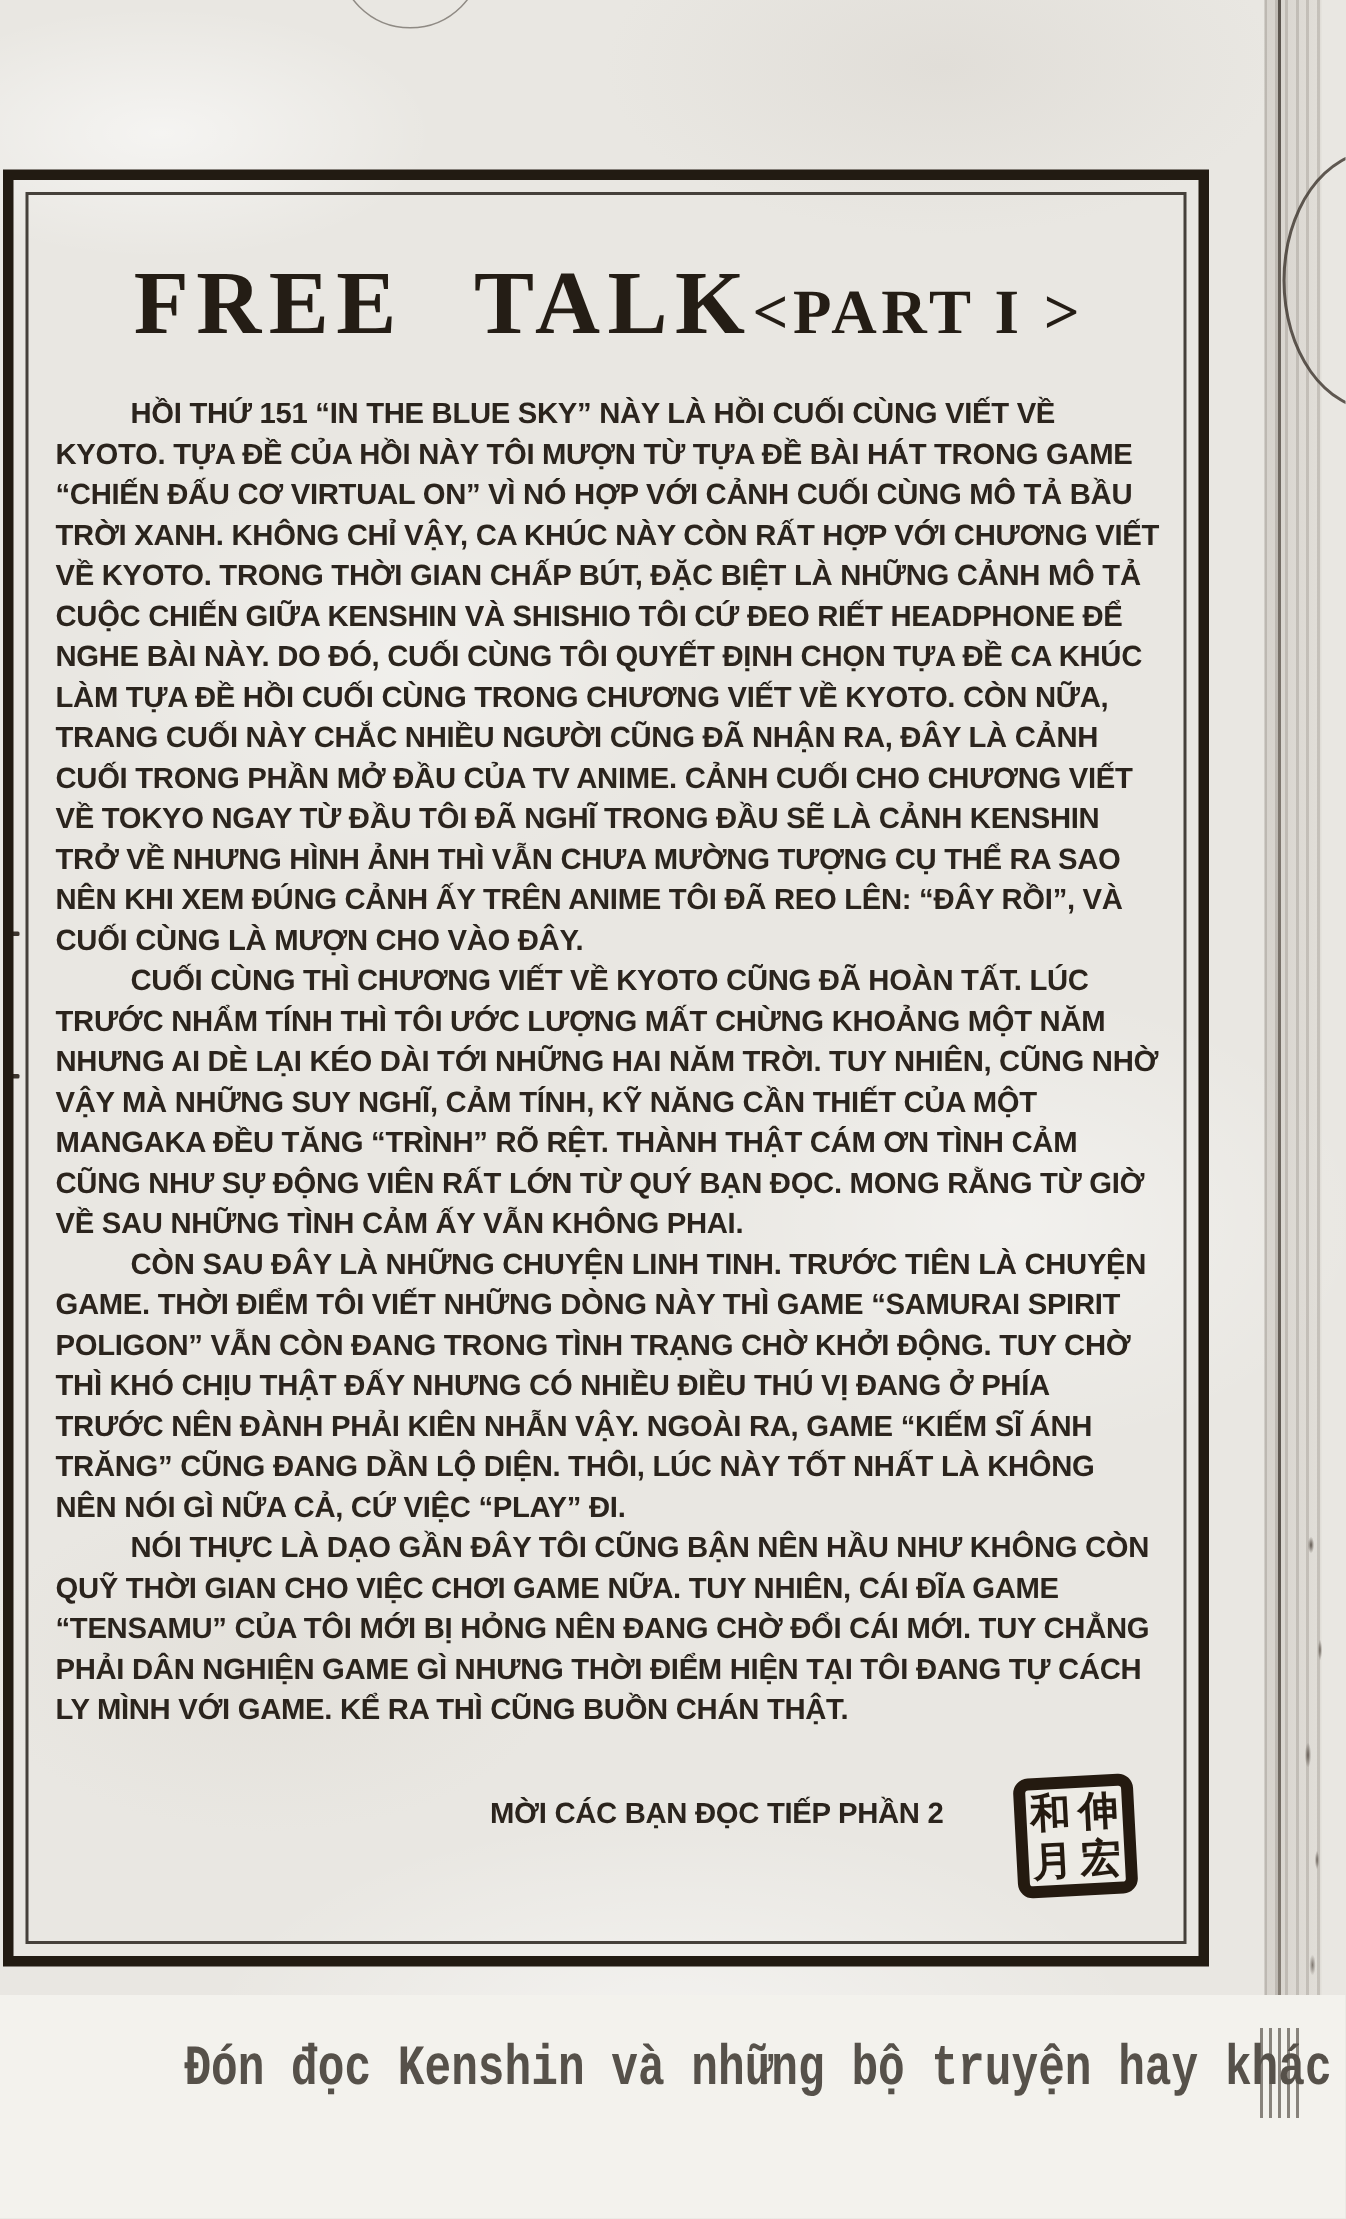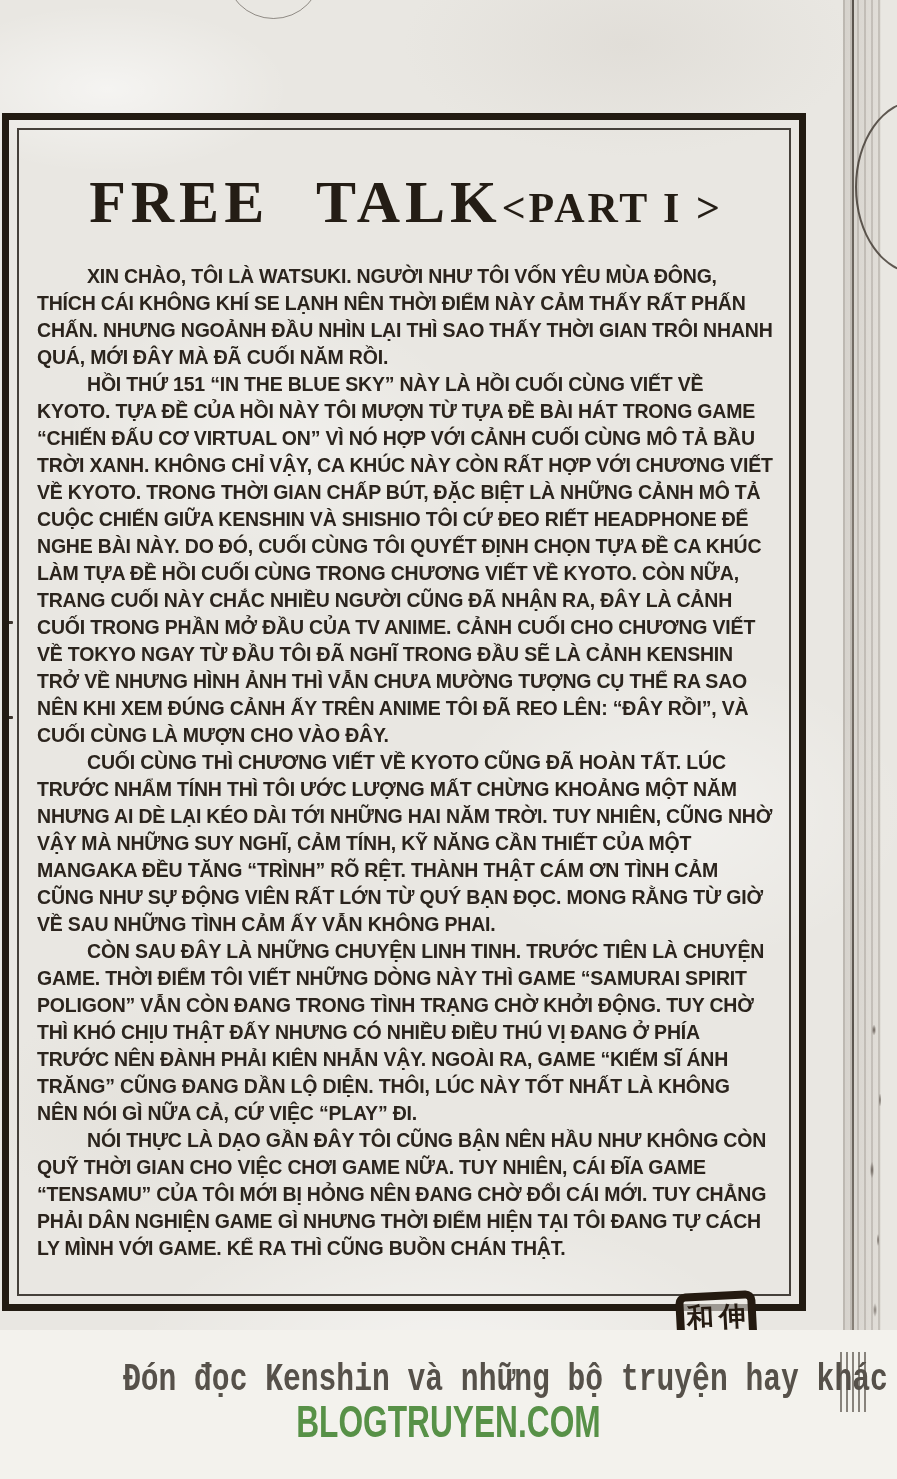--- a/index.html
+++ b/index.html
@@ -131,34 +131,33 @@
 <div class="margin-tick tick1"></div>
 <div class="margin-tick tick2"></div>
 
 <div class="frame">
   <div class="inner-line"></div>
   <div class="frame-content">
     <div class="title">
       <span class="main">FREE TALK</span><span class="part">&lt;PART I &gt;</span>
     </div>
     <div class="body-text">
-        <p class="para">XIN CHÀO, TÔI LÀ WATSUKI. NGƯỜI NHƯ TÔI VỐN YÊU MÙA ĐÔNG, THÍCH CÁI KHÔNG KHÍ SE LẠNH NÊN THỜI ĐIỂM NÀY CẢM THẤY RẤT PHẤN CHẤN. NHƯNG NGOẢNH ĐẦU NHÌN LẠI THÌ SAO THẤY THỜI GIAN TRÔI NHANH QUÁ, MỚI ĐÂY MÀ ĐÃ CUỐI NĂM RỒI.</p>
         <p class="para">HỒI THỨ 151 “IN THE BLUE SKY” NÀY LÀ HỒI CUỐI CÙNG VIẾT VỀ KYOTO. TỰA ĐỀ CỦA HỒI NÀY TÔI MƯỢN TỪ TỰA ĐỀ BÀI HÁT TRONG GAME “CHIẾN ĐẤU CƠ VIRTUAL ON” VÌ NÓ HỢP VỚI CẢNH CUỐI CÙNG MÔ TẢ BẦU TRỜI XANH. KHÔNG CHỈ VẬY, CA KHÚC NÀY CÒN RẤT HỢP VỚI CHƯƠNG VIẾT VỀ KYOTO. TRONG THỜI GIAN CHẤP BÚT, ĐẶC BIỆT LÀ NHỮNG CẢNH MÔ TẢ CUỘC CHIẾN GIỮA KENSHIN VÀ SHISHIO TÔI CỨ ĐEO RIẾT HEADPHONE ĐỂ NGHE BÀI NÀY. DO ĐÓ, CUỐI CÙNG TÔI QUYẾT ĐỊNH CHỌN TỰA ĐỀ CA KHÚC LÀM TỰA ĐỀ HỒI CUỐI CÙNG TRONG CHƯƠNG VIẾT VỀ KYOTO. CÒN NỮA, TRANG CUỐI NÀY CHẮC NHIỀU NGƯỜI CŨNG ĐÃ NHẬN RA, ĐÂY LÀ CẢNH CUỐI TRONG PHẦN MỞ ĐẦU CỦA TV ANIME. CẢNH CUỐI CHO CHƯƠNG VIẾT VỀ TOKYO NGAY TỪ ĐẦU TÔI ĐÃ NGHĨ TRONG ĐẦU SẼ LÀ CẢNH KENSHIN TRỞ VỀ NHƯNG HÌNH ẢNH THÌ VẪN CHƯA MƯỜNG TƯỢNG CỤ THỂ RA SAO NÊN KHI XEM ĐÚNG CẢNH ẤY TRÊN ANIME TÔI ĐÃ REO LÊN: “ĐÂY RỒI”, VÀ CUỐI CÙNG LÀ MƯỢN CHO VÀO ĐÂY.</p>
         <p class="para">CUỐI CÙNG THÌ CHƯƠNG VIẾT VỀ KYOTO CŨNG ĐÃ HOÀN TẤT. LÚC TRƯỚC NHẨM TÍNH THÌ TÔI ƯỚC LƯỢNG MẤT CHỪNG KHOẢNG MỘT NĂM NHƯNG AI DÈ LẠI KÉO DÀI TỚI NHỮNG HAI NĂM TRỜI. TUY NHIÊN, CŨNG NHỜ VẬY MÀ NHỮNG SUY NGHĨ, CẢM TÍNH, KỸ NĂNG CẦN THIẾT CỦA MỘT MANGAKA ĐỀU TĂNG “TRÌNH” RÕ RỆT. THÀNH THẬT CÁM ƠN TÌNH CẢM CŨNG NHƯ SỰ ĐỘNG VIÊN RẤT LỚN TỪ QUÝ BẠN ĐỌC. MONG RẰNG TỪ GIỜ VỀ SAU NHỮNG TÌNH CẢM ẤY VẪN KHÔNG PHAI.</p>
         <p class="para">CÒN SAU ĐÂY LÀ NHỮNG CHUYỆN LINH TINH. TRƯỚC TIÊN LÀ CHUYỆN GAME. THỜI ĐIỂM TÔI VIẾT NHỮNG DÒNG NÀY THÌ GAME “SAMURAI SPIRIT POLIGON” VẪN CÒN ĐANG TRONG TÌNH TRẠNG CHỜ KHỞI ĐỘNG. TUY CHỜ THÌ KHÓ CHỊU THẬT ĐẤY NHƯNG CÓ NHIỀU ĐIỀU THÚ VỊ ĐANG Ở PHÍA TRƯỚC NÊN ĐÀNH PHẢI KIÊN NHẪN VẬY. NGOÀI RA, GAME “KIẾM SĨ ÁNH TRĂNG” CŨNG ĐANG DẦN LỘ DIỆN. THÔI, LÚC NÀY TỐT NHẤT LÀ KHÔNG NÊN NÓI GÌ NỮA CẢ, CỨ VIỆC “PLAY” ĐI.</p>
         <p class="para">NÓI THỰC LÀ DẠO GẦN ĐÂY TÔI CŨNG BẬN NÊN HẦU NHƯ KHÔNG CÒN QUỸ THỜI GIAN CHO VIỆC CHƠI GAME NỮA. TUY NHIÊN, CÁI ĐĨA GAME “TENSAMU” CỦA TÔI MỚI BỊ HỎNG NÊN ĐANG CHỜ ĐỔI CÁI MỚI. TUY CHẲNG PHẢI DÂN NGHIỆN GAME GÌ NHƯNG THỜI ĐIỂM HIỆN TẠI TÔI ĐANG TỰ CÁCH LY MÌNH VỚI GAME. KỂ RA THÌ CŨNG BUỒN CHÁN THẬT.</p>
       </div>
     <div class="closing-row">
+      <div class="closing-note">MỜI CÁC BẠN ĐỌC TIẾP PHẦN 2</div>
       <div class="seal">
         <span>和</span>
         <span>伸</span>
         <span>月</span>
         <span>宏</span>
       </div>
     </div>
   </div>
 </div>
 
 <div class="footer">
   <div class="footer-lines"></div>
   <div class="line1" style="color: rgb(86, 81, 74);"><span class="squeeze">Đón đọc Kenshin và những bộ truyện hay khác tại :</span></div>
-  <div class="line2" style="color: rgb(87, 145, 71);"><span class="squeeze">BLOGTRUYEN.COM</span></div>
 </div>
 
 </body></html>

